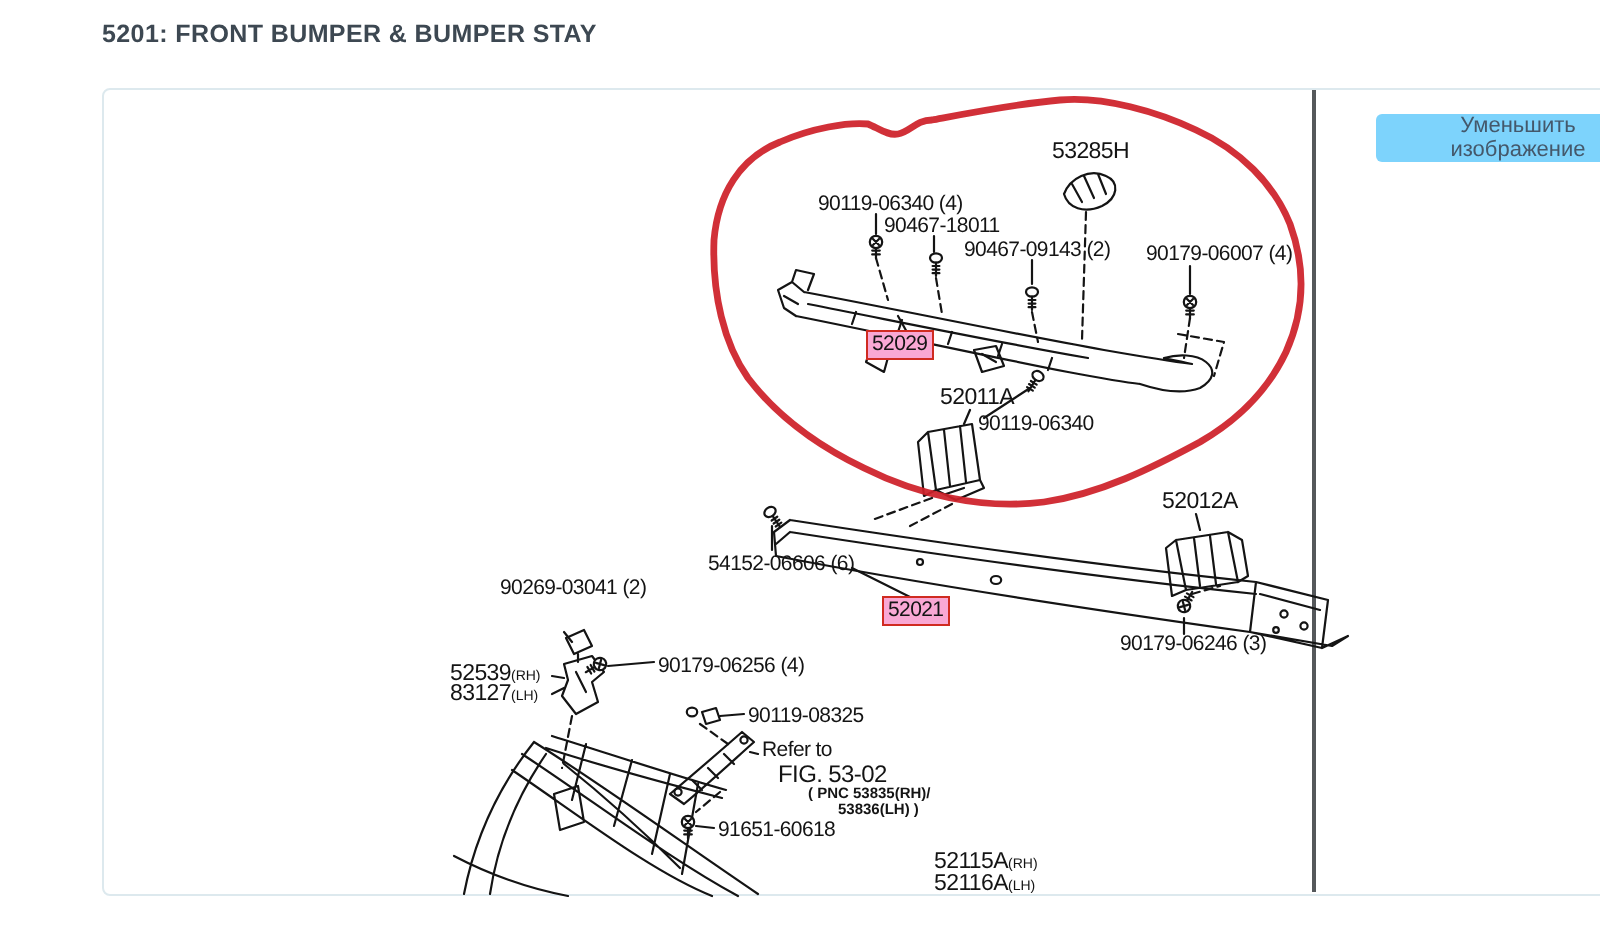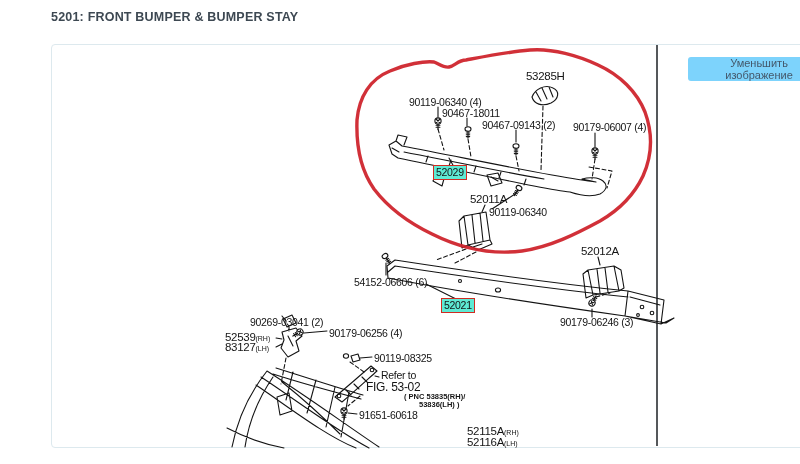--- a/index.html
+++ b/index.html
@@ -14,21 +14,21 @@
   .resize-btn{position:absolute;left:658px;top:57px;height:24px;padding:0 9px;
               background:#7dd3fc;color:#44586b;font-family:"Liberation Sans",sans-serif;
               font-size:11px;border:none;border-radius:3px;cursor:pointer;z-index:3;
               display:flex;align-items:center;}
   .art{position:absolute;left:0;top:0;z-index:1;pointer-events:none;}
   .labels{position:absolute;left:0;top:0;width:800px;height:464px;z-index:2;pointer-events:none;}
   .lbl{position:absolute;font-weight:400;font-size:10.5px;line-height:1;color:#141414;
        letter-spacing:-0.3px;white-space:nowrap;}
   .lbl.big{font-size:11.5px;}
   .lbl .sub{font-size:7px;letter-spacing:0;}
-  .hl{background:#5eead4;border:1.6px solid #d02b21;padding:1px 2px;}
+  .hl{background:#f9a8d4;border:1.6px solid #d02b21;padding:1px 2px;}
   .note-sm{font-size:7.5px;font-weight:700;letter-spacing:0;padding-left:28px;}
   .fig{font-size:12px;}
 </style>
 </head>
 <body>
 
 <div class="screen">
 
   <div class="page-title">5201: FRONT BUMPER &amp; BUMPER STAY</div>
 
@@ -142,27 +142,27 @@
     <div class="lbl" style="left:412px;top:108px">90467-18011</div>
     <div class="lbl" style="left:452px;top:120px">90467-09143 (2)</div>
     <div class="lbl" style="left:543px;top:122px">90179-06007 (4)</div>
     <div class="lbl hl" style="left:403px;top:165px">52029</div>
     <div class="lbl big" style="left:440px;top:194px">52011A</div>
     <div class="lbl" style="left:459px;top:207px">90119-06340</div>
     <div class="lbl big" style="left:551px;top:246px">52012A</div>
     <div class="lbl" style="left:324px;top:277px">54152-06606 (6)</div>
     <div class="lbl hl" style="left:411px;top:298px">52021</div>
     <div class="lbl" style="left:530px;top:317px">90179-06246 (3)</div>
-    <div class="lbl" style="left:220px;top:317px">90269-03041 (2)</div>
+    <div class="lbl" style="left:220px;top:289px">90269-03041 (2)</div>
     <div class="lbl big" style="left:195px;top:332px"><span>52539</span><span class="sub">(RH)</span></div>
     <div class="lbl big" style="left:195px;top:342px"><span>83127</span><span class="sub">(LH)</span></div>
     <div class="lbl" style="left:299px;top:328px">90179-06256 (4)</div>
     <div class="lbl" style="left:344px;top:353px">90119-08325</div>
     <div class="lbl" style="left:351px;top:370px">Refer to</div>
-    <div class="lbl fig" style="left:336px;top:381px">FIG. 53-02</div>
+    <div class="lbl fig" style="left:359px;top:381px">FIG. 53-02</div>
     <div class="lbl note-sm" style="left:346px;top:393px">( PNC 53835(RH)/</div>
     <div class="lbl note-sm" style="left:361px;top:401px">53836(LH) )</div>
     <div class="lbl" style="left:329px;top:410px">91651-60618</div>
     <div class="lbl big" style="left:437px;top:426px"><span>52115A</span><span class="sub">(RH)</span></div>
     <div class="lbl big" style="left:437px;top:437px"><span>52116A</span><span class="sub">(LH)</span></div>
   </div>
 
 </div>
 
 </body></html>

